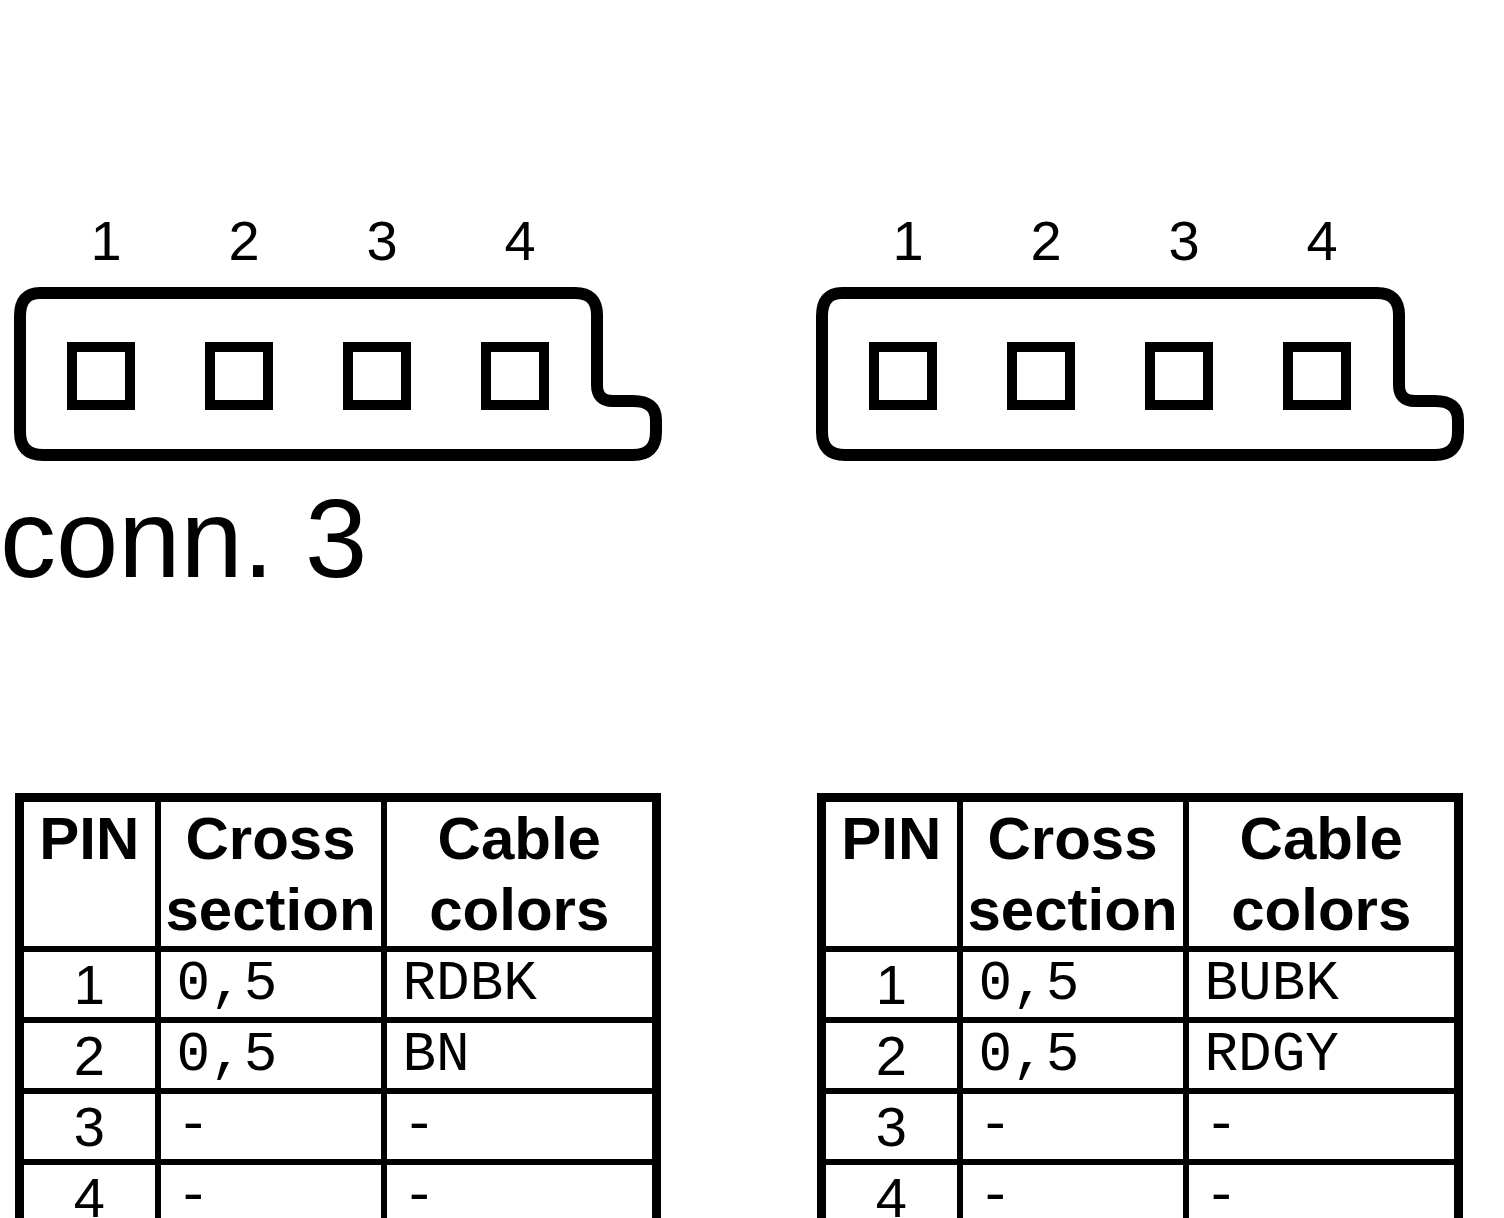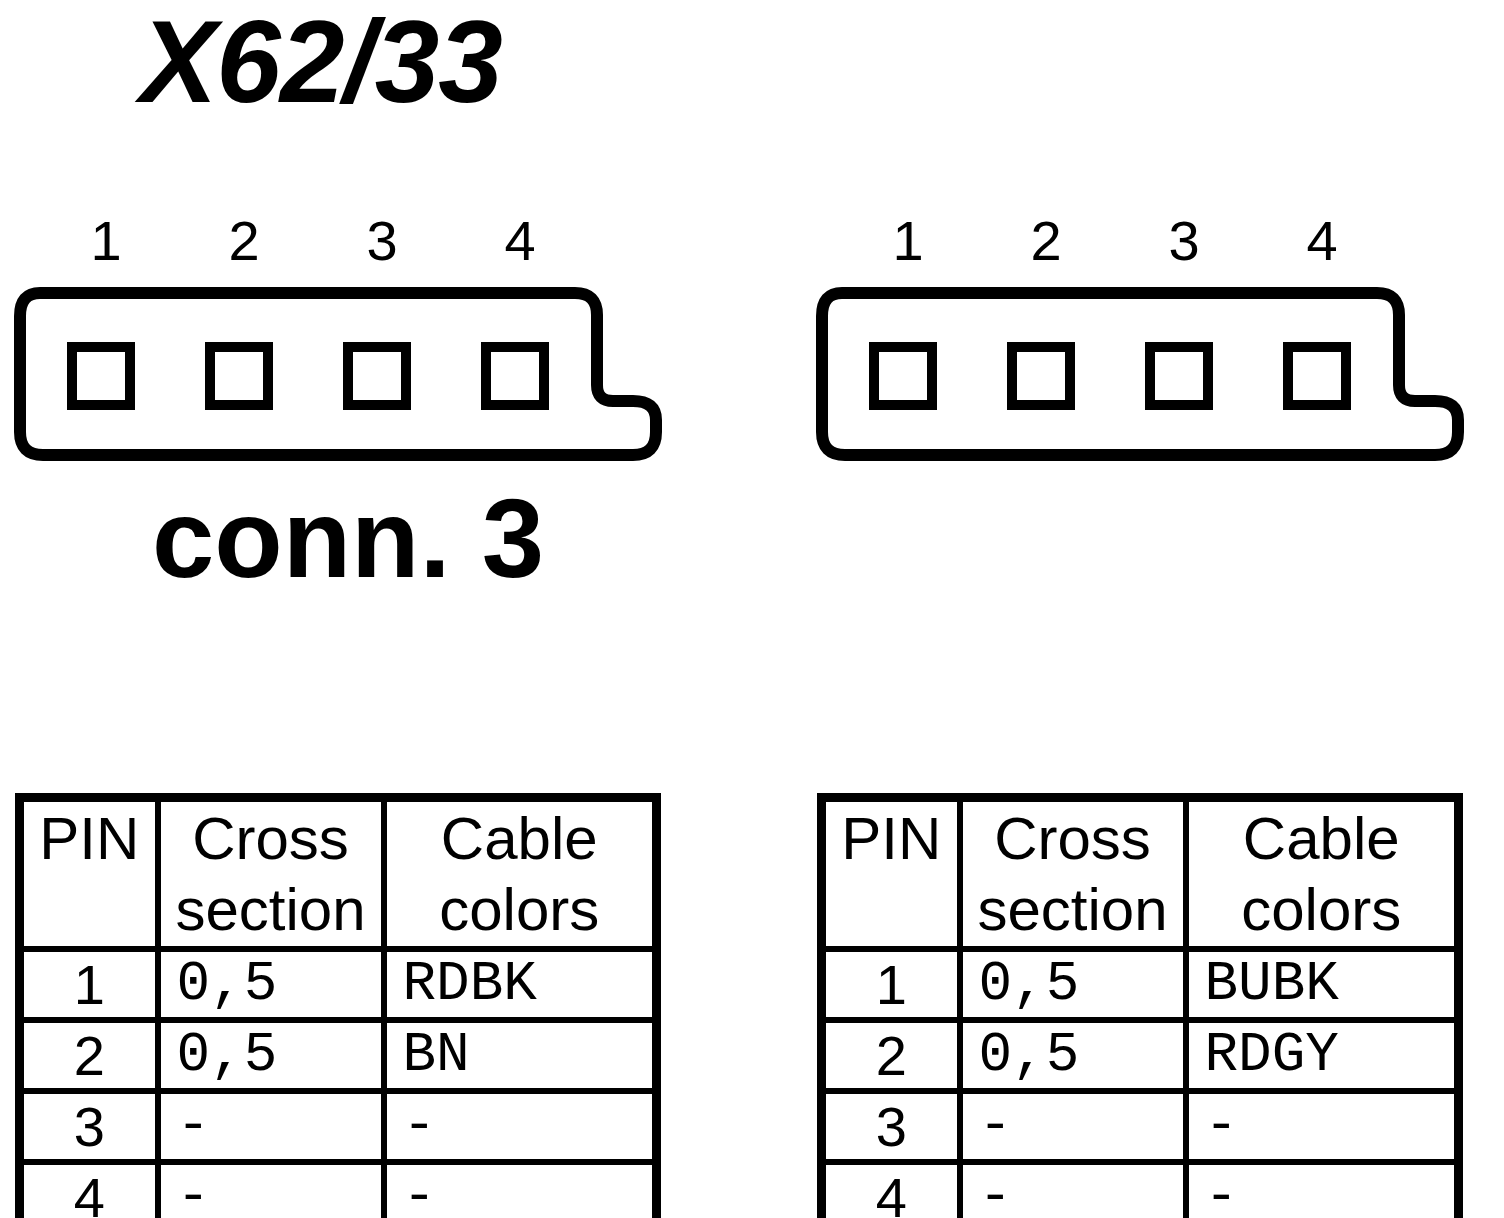--- a/index.html
+++ b/index.html
@@ -52,45 +52,44 @@
   .connector-svg {
     position: absolute;
     left: 14px;
     top: 287px;
   }
   .connector-label {
     position: absolute;
     left: 0;
     top: 480px;
     width: 640px;
-    text-align: center;
+    text-align: left;
     font-size: 112px;
-    font-weight: bold;
+    font-weight: normal;
     line-height: 1.05;
     white-space: nowrap;
-    padding-left: 28px;
   }
   .pin-table {
     position: absolute;
     top: 793px;
     width: 646px;
     border-collapse: collapse;
     table-layout: fixed;
     background: #ffffff;
     border: 9px solid #000000;
   }
   .pin-table.t1 { left: 15px; }
   .pin-table.t2 { left: 817px; }
   .pin-table th, .pin-table td {
     border: 6px solid #000000;
     overflow: hidden;
   }
   .pin-table th {
     height: 134px;
-    font-weight: normal;
+    font-weight: bold;
     font-size: 60px;
     line-height: 1.18;
     vertical-align: top;
     text-align: center;
     padding: 2px 4px 0 4px;
   }
   .pin-table td {
     height: 57px;
     font-size: 56px;
     vertical-align: middle;
@@ -99,21 +98,20 @@
   .pin-table td.pin-cell { text-align: center; }
   .pin-table td.val-cell { text-align: left; padding-left: 16px; font-family: Liberation Mono, monospace; }
   .col-pin   { width: 138px; }
   .col-cross { width: 226px; }
 </style>
 </head>
 <body>
 
 <div class="canvas">
 
-  <div class="page-title">X62/33</div>
 
   <div class="connector-group">
     <span class="pin-number p1">1</span>
     <span class="pin-number p2">2</span>
     <span class="pin-number p3">3</span>
     <span class="pin-number p4">4</span>
     <svg class="connector-svg" width="652" height="178" viewBox="0 0 652 178">
       <path d="M 26 6 H 561 Q 583 6 583 28 V 98 Q 583 114 599 114 H 619 Q 642 114 642 133 V 145 Q 642 168 619 168 H 29 Q 6 168 6 145 V 29 Q 6 6 26 6 Z" fill="#ffffff" stroke="#000000" stroke-width="12"></path>
       <rect x="58" y="60" width="58" height="58" fill="none" stroke="#000000" stroke-width="10"></rect>
       <rect x="196" y="60" width="58" height="58" fill="none" stroke="#000000" stroke-width="10"></rect>

